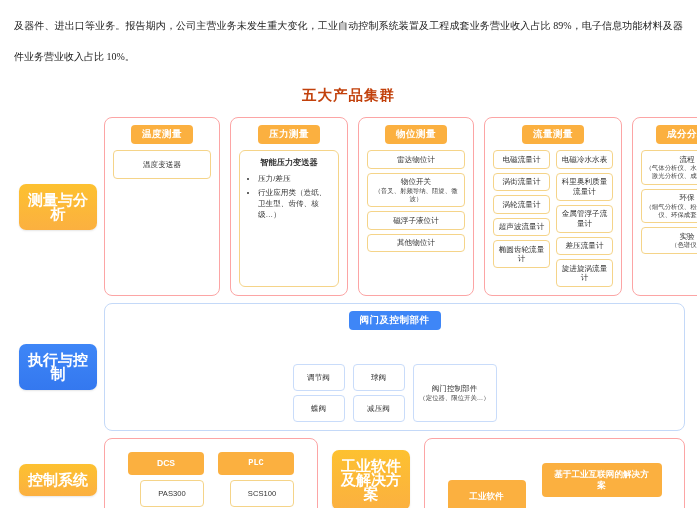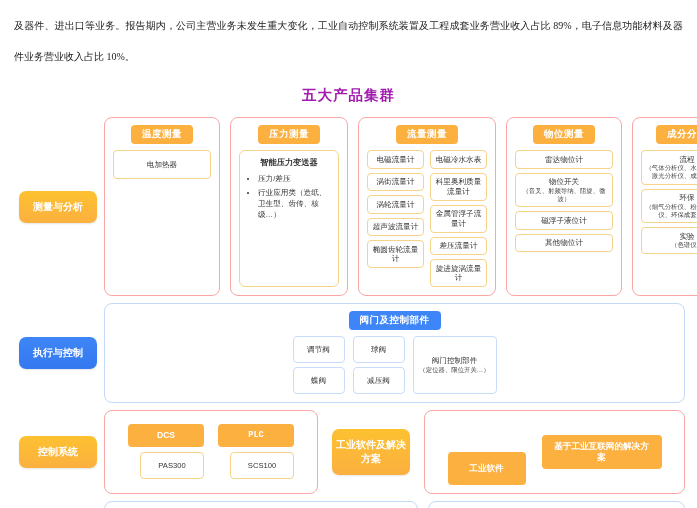--- a/index.html
+++ b/index.html
@@ -11,28 +11,28 @@
   .doc-text{
     padding:10px 14px 0 14px;
     font-family:"Liberation Serif","DejaVu Serif",serif;
     font-size:10px;line-height:31px;color:#222;
     text-align:justify;
   }
   .doc-text p{margin:0;}
   .fig-title{
     text-align:center;margin-top:14px;
     font-family:"Liberation Serif","DejaVu Serif",serif;
-    font-size:14.5px;font-weight:bold;color:#a21caf;letter-spacing:1px;
+    font-size:14.5px;font-weight:bold;color:#c2410c;letter-spacing:1px;
   }
   .diagram{margin:12px 12px 0 12px;}
   .row{display:flex;align-items:stretch;margin-bottom:7px;position:relative;}
   .row-label-cell{width:92px;display:flex;align-items:center;justify-content:center;flex:none;}
   .row-label{
     width:70px;padding:9px 4px;border-radius:7px;text-align:center;
-    font-size:10px;font-weight:bold;color:#fff;line-height:14px;
+    font-size:15px;font-weight:bold;color:#fff;line-height:14px;
     box-shadow:0 1px 2px rgba(0,0,0,.10);
   }
   .row-label.orange{background:linear-gradient(180deg,#fdc130,#fbb040);}
   .row-label.blue{background:linear-gradient(180deg,#3e86f7,#3478ef);}
   .panels{flex:1;display:flex;gap:10px;}
   .panel{
     border:1px solid #fca5a5;border-radius:8px;background:#fff;
     padding:7px 8px 8px 8px;position:relative;display:flex;flex-direction:column;
   }
   .panel.blue{border-color:#c4d9f8;}
@@ -76,31 +76,50 @@
 
 <div class="diagram">
 
   <div class="row">
     <div class="row-label-cell">
       <div class="row-label orange">测量与分析</div>
     </div>
     <div class="panels">
       <div class="panel" style="width:98px;">
         <div class="panel-head orange">温度测量</div>
-        <div class="cell" style="height:20px;">电加热器</div>
+        <div class="cell" style="height:20px;">温度变送器</div>
       </div>
 
       <div class="panel" style="width:100px;">
         <div class="panel-head orange">压力测量</div>
         <div class="bullets">
           <div class="b-title">智能压力变送器</div>
           <ul>
             <li>压力/差压</li>
             <li>行业应用类（造纸、卫生型、齿传、核级…）</li>
           </ul>
+        </div>
+      </div>
+
+      <div class="panel" style="width:98px;">
+        <div class="panel-head orange">物位测量</div>
+        <div class="col" style="gap:4px;">
+          <div class="cell">
+            <span>雷达物位计</span>
+          </div>
+          <div class="cell" style="flex-direction:column;">
+            <span>物位开关</span>
+            <span class="sub">（音叉、射频导纳、阻旋、微波）</span>
+          </div>
+          <div class="cell">
+            <span>磁浮子液位计</span>
+          </div>
+          <div class="cell">
+            <span>其他物位计</span>
+          </div>
         </div>
       </div>
 
       <div class="panel" style="width:120px;">
         <div class="panel-head orange">流量测量</div>
         <div class="cols">
           <div class="col" style="flex:1;">
             <div class="cell">电磁流量计</div>
             <div class="cell">涡街流量计</div>
             <div class="cell">涡轮流量计</div>
@@ -110,39 +129,20 @@
           <div class="col" style="flex:1;">
             <div class="cell">电磁冷水水表</div>
             <div class="cell">科里奥利质量流量计</div>
             <div class="cell">金属管浮子流量计</div>
             <div class="cell">差压流量计</div>
             <div class="cell">旋进旋涡流量计</div>
           </div>
         </div>
       </div>
 
-      <div class="panel" style="width:98px;">
-        <div class="panel-head orange">物位测量</div>
-        <div class="col" style="gap:4px;">
-          <div class="cell">
-            <span>雷达物位计</span>
-          </div>
-          <div class="cell" style="flex-direction:column;">
-            <span>物位开关</span>
-            <span class="sub">（音叉、射频导纳、阻旋、微波）</span>
-          </div>
-          <div class="cell">
-            <span>磁浮子液位计</span>
-          </div>
-          <div class="cell">
-            <span>其他物位计</span>
-          </div>
-        </div>
-      </div>
-
       <div class="panel" style="width:92px;">
         <div class="panel-head orange">成分分析</div>
         <div class="col" style="gap:4px;">
           <div class="cell" style="flex-direction:column;">
             <span>流程</span>
             <span class="sub">（气体分析仪、水质分析仪、激光分析仪、成套系统）</span>
           </div>
           <div class="cell" style="flex-direction:column;">
             <span>环保</span>
             <span class="sub">（烟气分析仪、粉尘浓度测量仪、环保成套系统）</span>
@@ -155,21 +155,21 @@
       </div>
     </div>
   </div>
 
   <div class="row">
     <div class="row-label-cell">
       <div class="row-label blue">执行与控制</div>
     </div>
     <div class="panels">
 
-      <div class="panel blue" style="flex:1;">
+      <div class="panel blue" style="flex:1;gap:28px;">
         <div class="panel-head blue">阀门及控制部件</div>
         <div class="cols" style="justify-content:center;gap:8px;">
           <div class="col" style="width:52px;justify-content:space-between;">
             <div class="cell blue" style="height:18px;">调节阀</div>
             <div class="cell blue" style="height:18px;">蝶阀</div>
           </div>
           <div class="col" style="width:52px;">
             <div class="cell blue" style="height:18px;">球阀</div>
             <div class="cell blue" style="height:18px;">减压阀</div>
           </div>

